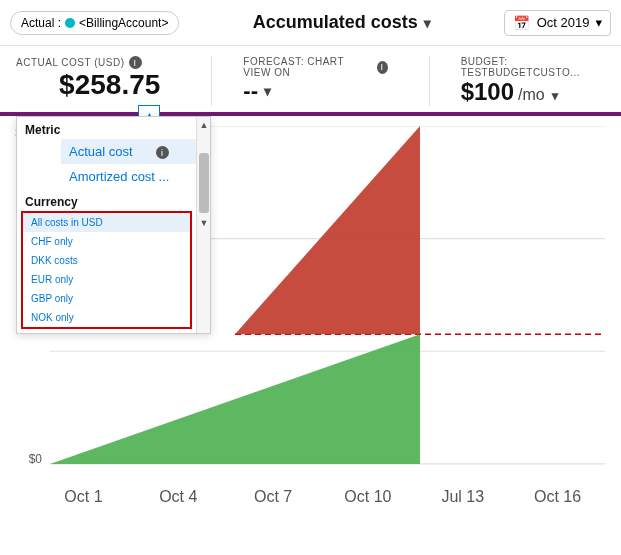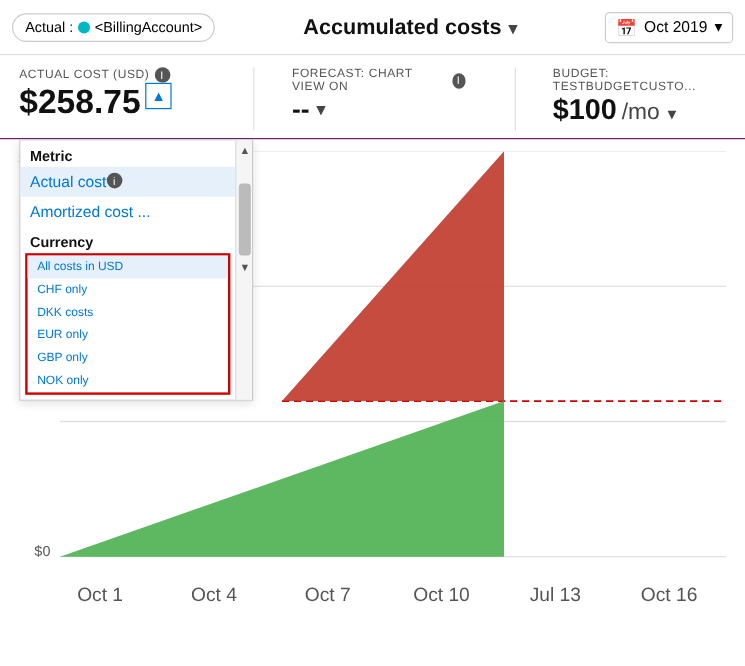--- a/index.html
+++ b/index.html
@@ -70,21 +70,21 @@
     .calendar-icon {
       color: #555;
       font-size: 14px;
     }
 
     
     .stats-bar {
       display: flex;
       align-items: flex-start;
       padding: 10px 16px 6px 16px;
-      border-bottom: 1px solid #701a75;
+      border-bottom: 4px solid #701a75;
       gap: 15px;
       height: 70px;
       position: relative;
     }
     .stat-block {
       flex: 1;
       padding-right: 20px;
     }
     .stat-label {
       font-size: 10px;
@@ -105,22 +105,23 @@
       display: inline-flex;
       align-items: center;
       justify-content: center;
       cursor: pointer;
     }
     .stat-value {
       font-size: 28px;
       font-weight: 600;
       color: #111;
       display: flex;
-      align-items: flex-start;
+      align-items: flex-end;
       gap: 4px;
+      flex-direction: column;
     }
     .stat-value .toggle-btn {
       width: 22px;
       height: 22px;
       border: 1px solid #0078d4;
       color: #0078d4;
       background: #fff;
       font-size: 12px;
       cursor: pointer;
       display: inline-flex;
@@ -155,21 +156,21 @@
     }
     .budget-value {
       font-size: 24px;
       font-weight: 600;
       color: #111;
       display: flex;
       align-items: baseline;
       gap: 4px;
     }
     .budget-per-mo {
-      font-size: 19px;
+      font-size: 16px;
       font-weight: 400;
       color: #444;
     }
     .budget-chevron {
       font-size: 13px;
       color: #444;
       cursor: pointer;
       margin-left: 3px;
     }
 
@@ -196,22 +197,23 @@
       font-weight: 600;
       color: #111;
       padding: 6px 8px 2px 8px;
     }
     .dropdown-item {
       padding: 5px 8px;
       font-size: 13px;
       color: #0078d4;
       cursor: pointer;
       display: flex;
-      align-items: flex-start;
-      gap: 0;
+      align-items: flex-end;
+      gap: 23px;
+      margin-left: 44px;
     }
     .dropdown-item.active {
       background: #e6f0fa;
     }
     .dropdown-item .item-info {
       width: 13px;
       height: 13px;
       border-radius: 50%;
       background: #555;
       color: #fff;

